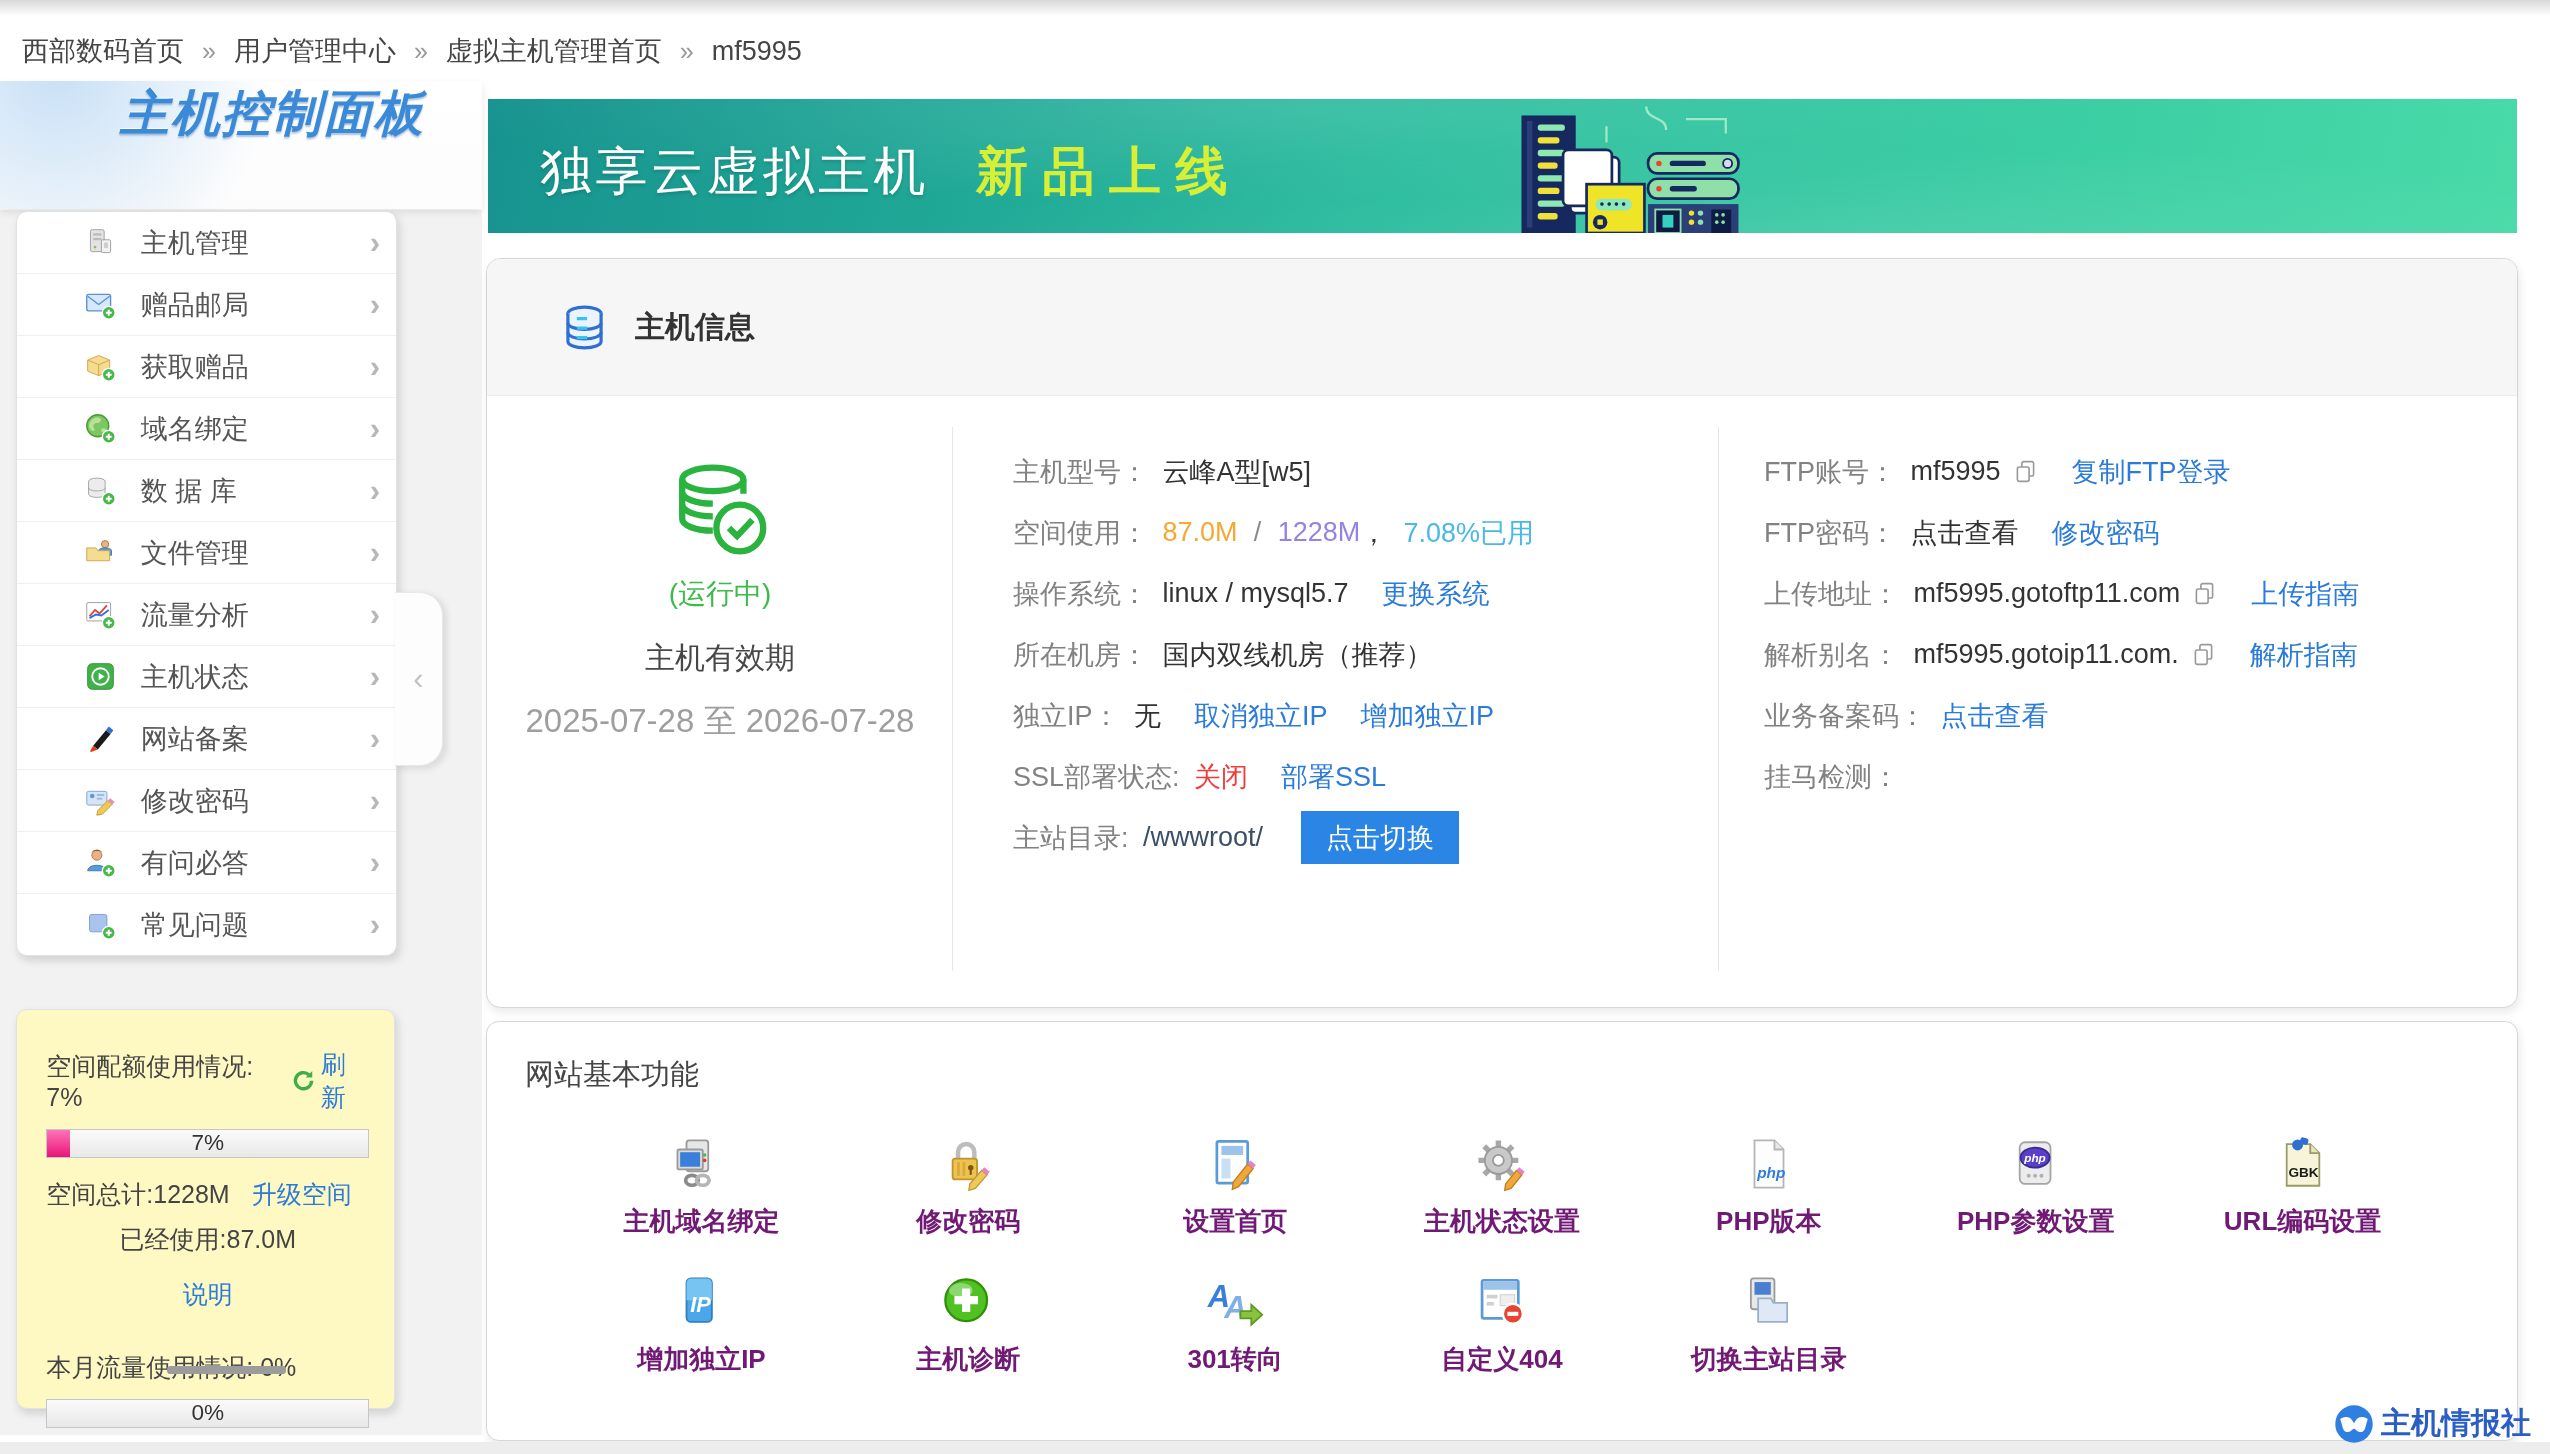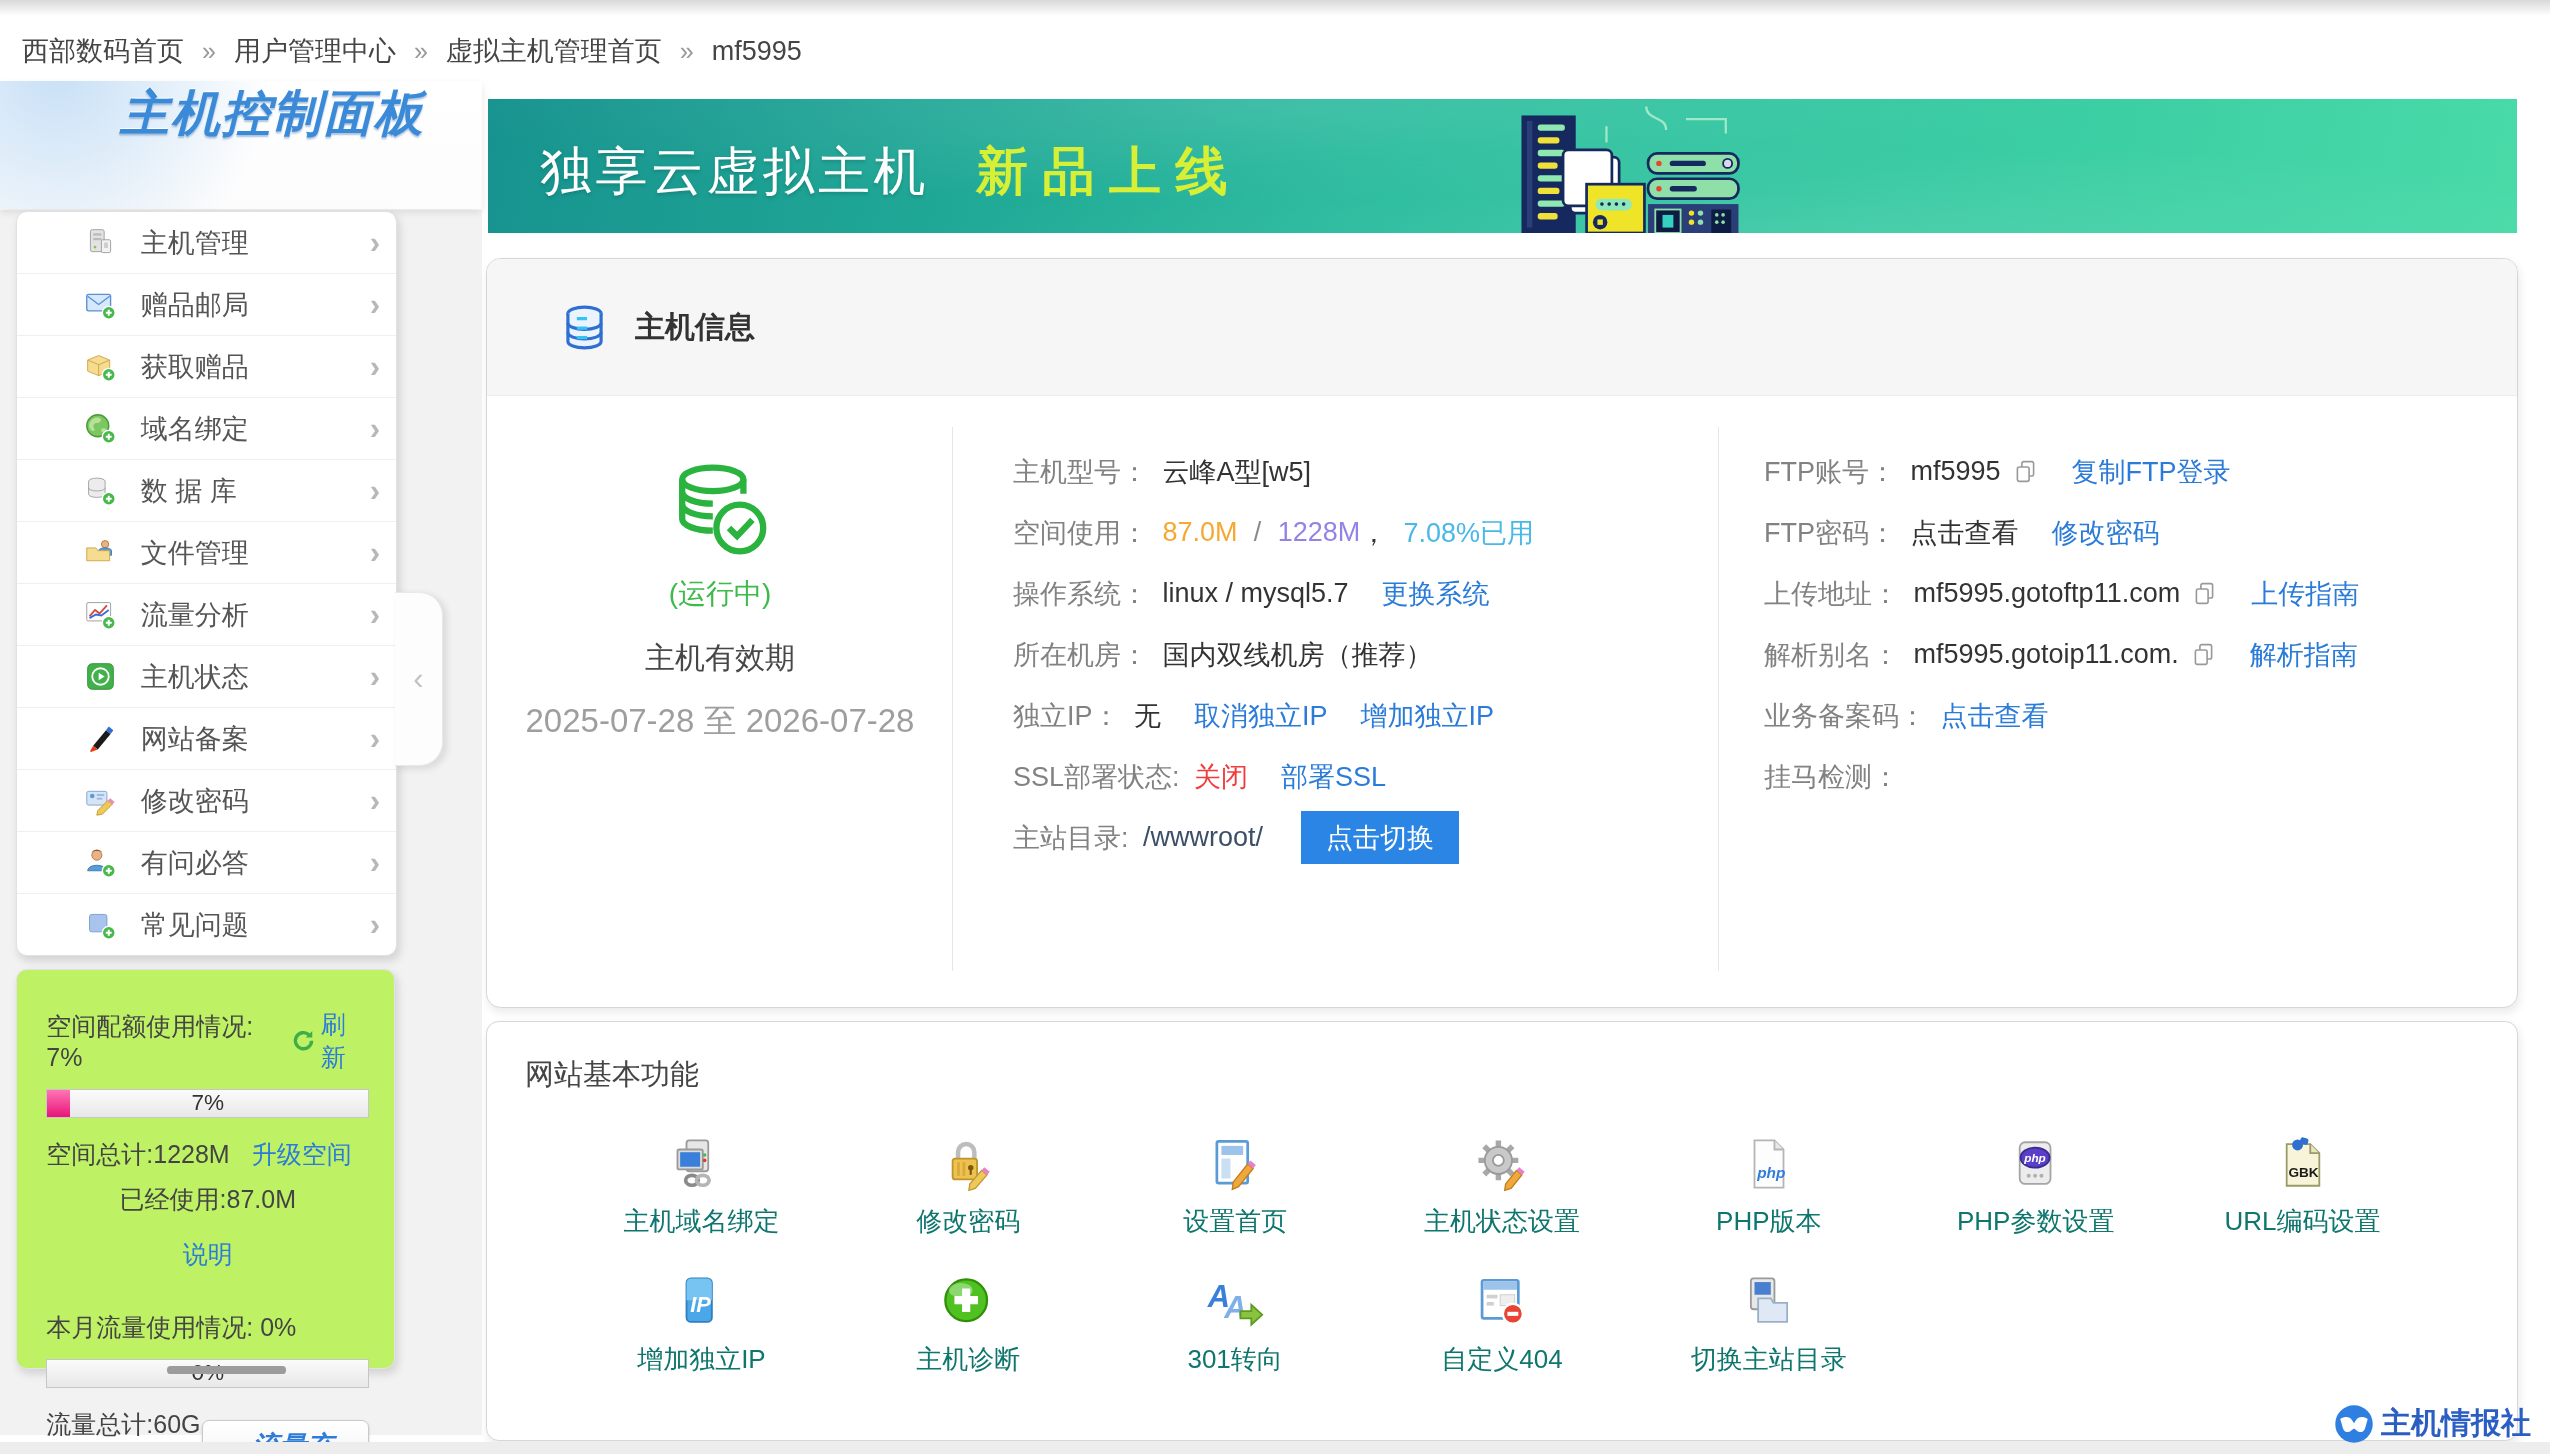--- a/index.html
+++ b/index.html
@@ -39,22 +39,22 @@
   .mi-label{font-size:27px;color:#555;flex:1;}
   .mi-chev{color:#b8b8b8;font-size:31px;font-weight:bold;line-height:1;}
   .collapse-flap{
     position:absolute;left:395px;top:592px;width:47px;height:172px;
     background:#fdfdfd;border:0.9px solid #e9e9e9;border-left:none;border-radius:0 23.5px 23.5px 0;
     box-shadow:3.6px 2.7px 7.2px rgba(0,0,0,.10);
     display:flex;align-items:center;justify-content:center;color:#c2c2c2;font-size:31px;cursor:pointer;
   }
   
   .stats-card{
-    position:absolute;left:16.3px;top:969px;width:379px;height:400px;box-sizing:border-box;
-    background:#bef264;border:0.9px solid #e2e2e2;border-radius:11px;
+    position:absolute;left:16.3px;top:1009px;width:379px;height:400px;box-sizing:border-box;
+    background:#fef9c3;border:0.9px solid #e2e2e2;border-radius:11px;
     box-shadow:2.7px 4.5px 9px rgba(0,0,0,.13);
     padding:38px 25px 0 29px;font-size:25px;color:#444;
   }
   .sc-row{display:flex;align-items:center;}
   .sc-title-row{justify-content:space-between;margin-bottom:14.5px;}
   .lnk{color:#2b7bd9;}
   .refresh-wrap{display:flex;align-items:center;gap:5.4px;}
   .pbar{position:relative;height:27px;border:0.9px solid #c6c6c6;background:linear-gradient(#fbfbfb,#e8e8e8);margin-bottom:20px;}
   .pbar-fill{position:absolute;left:0;top:0;bottom:0;background:linear-gradient(#ff74b6,#e81578);}
   .pbar-label{position:absolute;left:0;right:0;top:0;bottom:0;display:flex;align-items:center;justify-content:center;font-size:22.6px;color:#333;}
@@ -114,21 +114,21 @@
   
   .features-panel{
     position:absolute;left:486px;top:1021px;width:2032px;height:420px;box-sizing:border-box;
     background:#fff;border:0.9px solid #d6d6d6;border-radius:12.7px;overflow:hidden;
     box-shadow:1.8px 4.5px 9px rgba(0,0,0,.08);
   }
   .fp-title{font-size:29px;color:#454545;padding:33px 0 0 38px;}
   .fp-grid{display:grid;grid-template-columns:repeat(7,1fr);padding:40px 81px 0;row-gap:34px;}
   .feat{display:flex;flex-direction:column;align-items:center;cursor:pointer;}
   .feat-ic svg{width:58px;height:58px;display:block;}
-  .feat-label{margin-top:11px;font-size:26px;color:#0f766e;}
+  .feat-label{margin-top:11px;font-size:26px;color:#701a75;font-weight:bold;}
   
   .bottom-strip{position:absolute;left:0;top:1442px;right:0;height:12.7px;background:#ededed;}
   .watermark{position:absolute;right:19px;top:1403px;display:flex;align-items:center;gap:7.2px;}
   .wm-text{font-size:30px;font-weight:bold;color:#2b5ec2;}
 </style>
 </head>
 <body>
 
 <div class="top-shade"></div>
 

